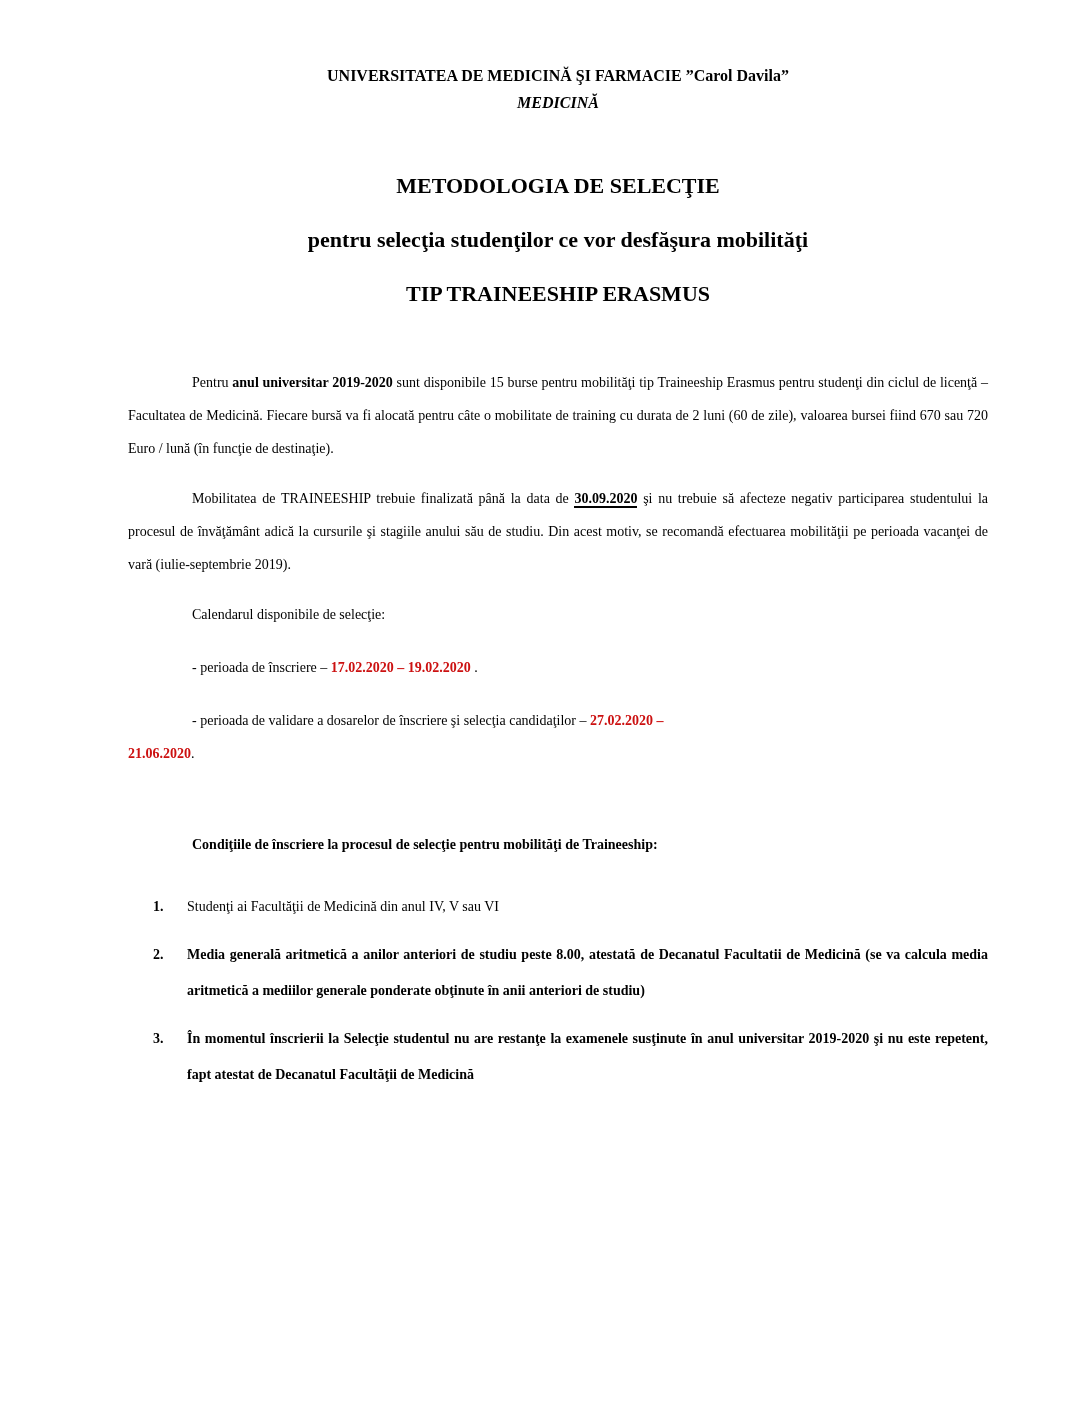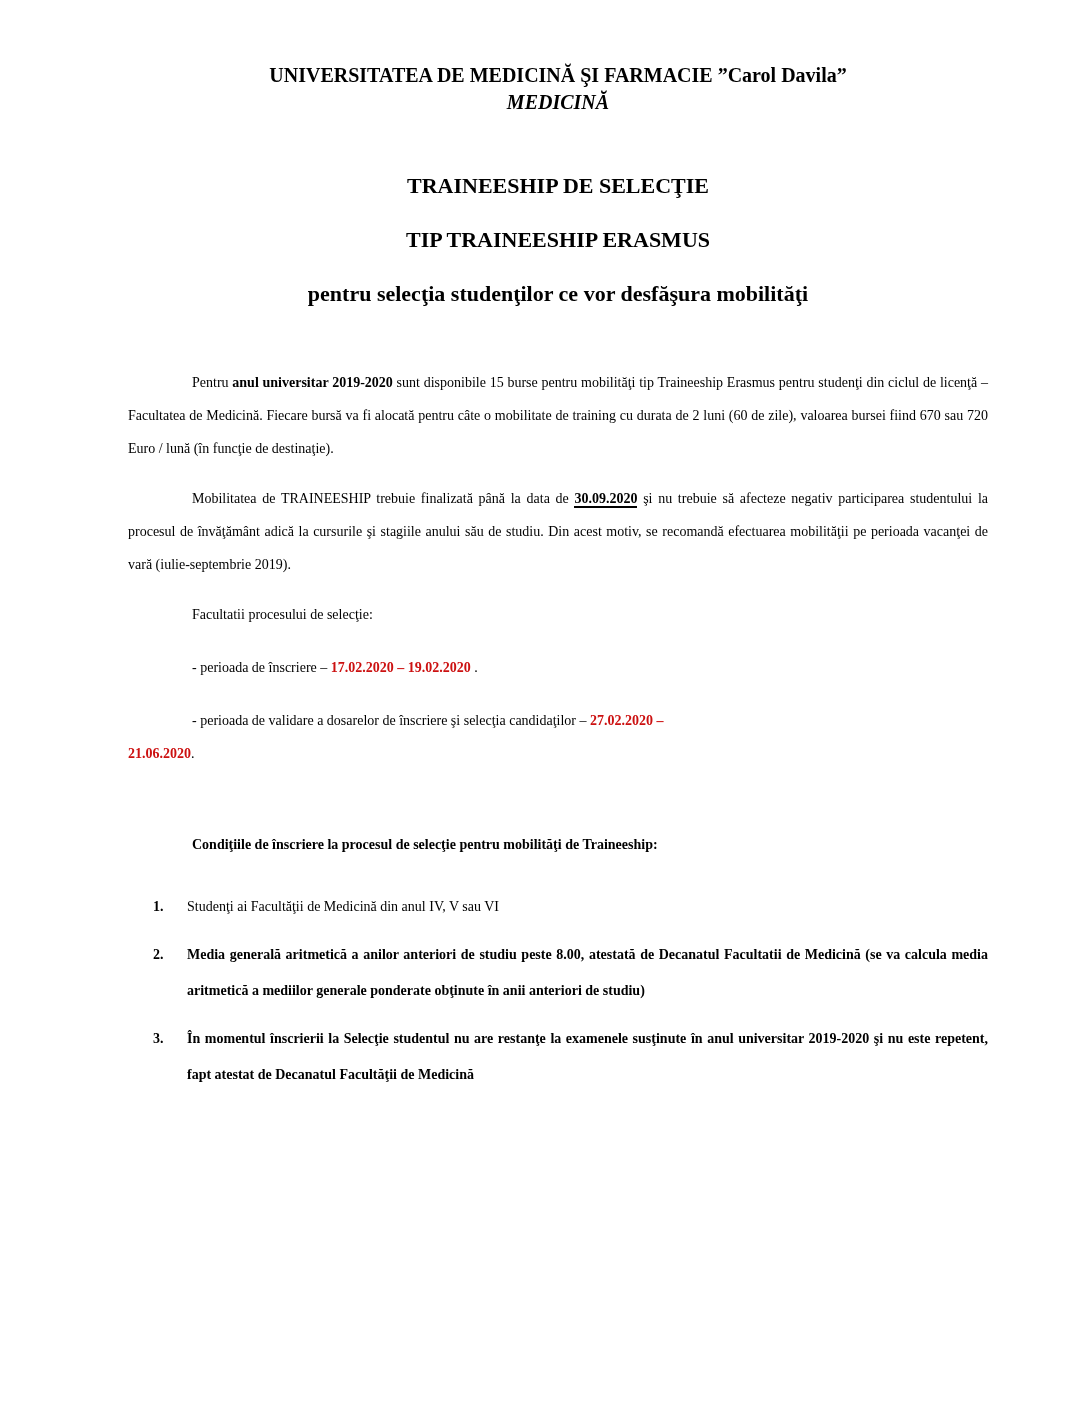--- a/index.html
+++ b/index.html
@@ -10,21 +10,21 @@
     background: var(--paper);
     color: var(--ink);
     font-family: "Liberation Serif", "DejaVu Serif", serif;
   }
   .page {
     width: 1088px; height: 1408px;
     padding: 62px 100px 0 128px;
     overflow: hidden;
     background: var(--paper);
   }
-  .doc-header { text-align: center; font-weight: bold; font-size: 20px; line-height: 27px; }
+  .doc-header { text-align: center; font-weight: bold; font-size: 16px; line-height: 27px; }
   .doc-header .city { font-style: italic; }
   .doc-title { text-align: center; font-weight: bold; font-size: 22px; margin-top: 58px; }
   .doc-title .title-line { margin-bottom: 30px; line-height: 24px; }
   .body-text { margin-top: 60px; font-size: 14px; }
   .para {
     text-align: justify;
     text-indent: 64px;
     line-height: 33px;
     margin: 0 0 17px 0;
   }
@@ -58,32 +58,32 @@
 <body>
 
 <div class="page">
 
   <div class="doc-header">
     <div>UNIVERSITATEA DE MEDICINĂ ŞI FARMACIE ”Carol Davila”</div>
     <div class="city">MEDICINĂ</div>
   </div>
 
   <div class="doc-title">
-    <div class="title-line">TRAINEESHIP DE SELECŢIE</div>
+    <div class="title-line">METODOLOGIA DE SELECŢIE</div>
+    <div class="title-line">pentru selecţia studenţilor ce vor desfăşura mobilităţi</div>
     <div class="title-line">TIP TRAINEESHIP ERASMUS</div>
-    <div class="title-line">pentru selecţia studenţilor ce vor desfăşura mobilităţi</div>
   </div>
 
   <div class="body-text">
 
     <p class="para"><span class="seg normal">Pentru </span><span class="seg bold">anul universitar 2019-2020</span><span class="seg normal"> sunt disponibile 15 burse pentru mobilităţi tip Traineeship Erasmus pentru studenţi din ciclul de licenţă – Facultatea de Medicină. Fiecare bursă va fi alocată pentru câte o mobilitate de training cu durata de 2 luni (60 de zile), valoarea bursei fiind 670 sau 720 Euro / lună (în funcţie de destinaţie).</span></p>
 
     <p class="para"><span class="seg normal">Mobilitatea de TRAINEESHIP trebuie finalizată până la data de </span><span class="seg bold-underline">30.09.2020</span><span class="seg normal"> şi nu trebuie să afecteze negativ participarea studentului la procesul de învăţământ adică la cursurile şi stagiile anului său de studiu. Din acest motiv, se recomandă efectuarea mobilităţii pe perioada vacanţei de vară (iulie-septembrie 2019).</span></p>
 
-    <p class="cal-heading">Facultatii procesului de selecţie:</p>
+    <p class="cal-heading">Calendarul disponibile de selecţie:</p>
 
     <p class="cal-item"><span class="seg normal">- perioada de înscriere – </span><span class="seg red-bold">17.02.2020 – 19.02.2020</span><span class="seg normal"> .</span></p>
 
     <p class="cal-item no-gap"><span class="seg normal">- perioada de validare a dosarelor de înscriere şi selecţia candidaţilor – </span><span class="seg red-bold">27.02.2020 –</span></p>
     <p class="cal-item continuation"><span class="seg red-bold">21.06.2020</span><span class="seg normal">.</span></p>
 
     <p class="conditions-heading">Condiţiile de înscriere la procesul de selecţie pentru mobilităţi de Traineeship:</p>
 
     <div class="cond-list">
       <div class="cond-item">

